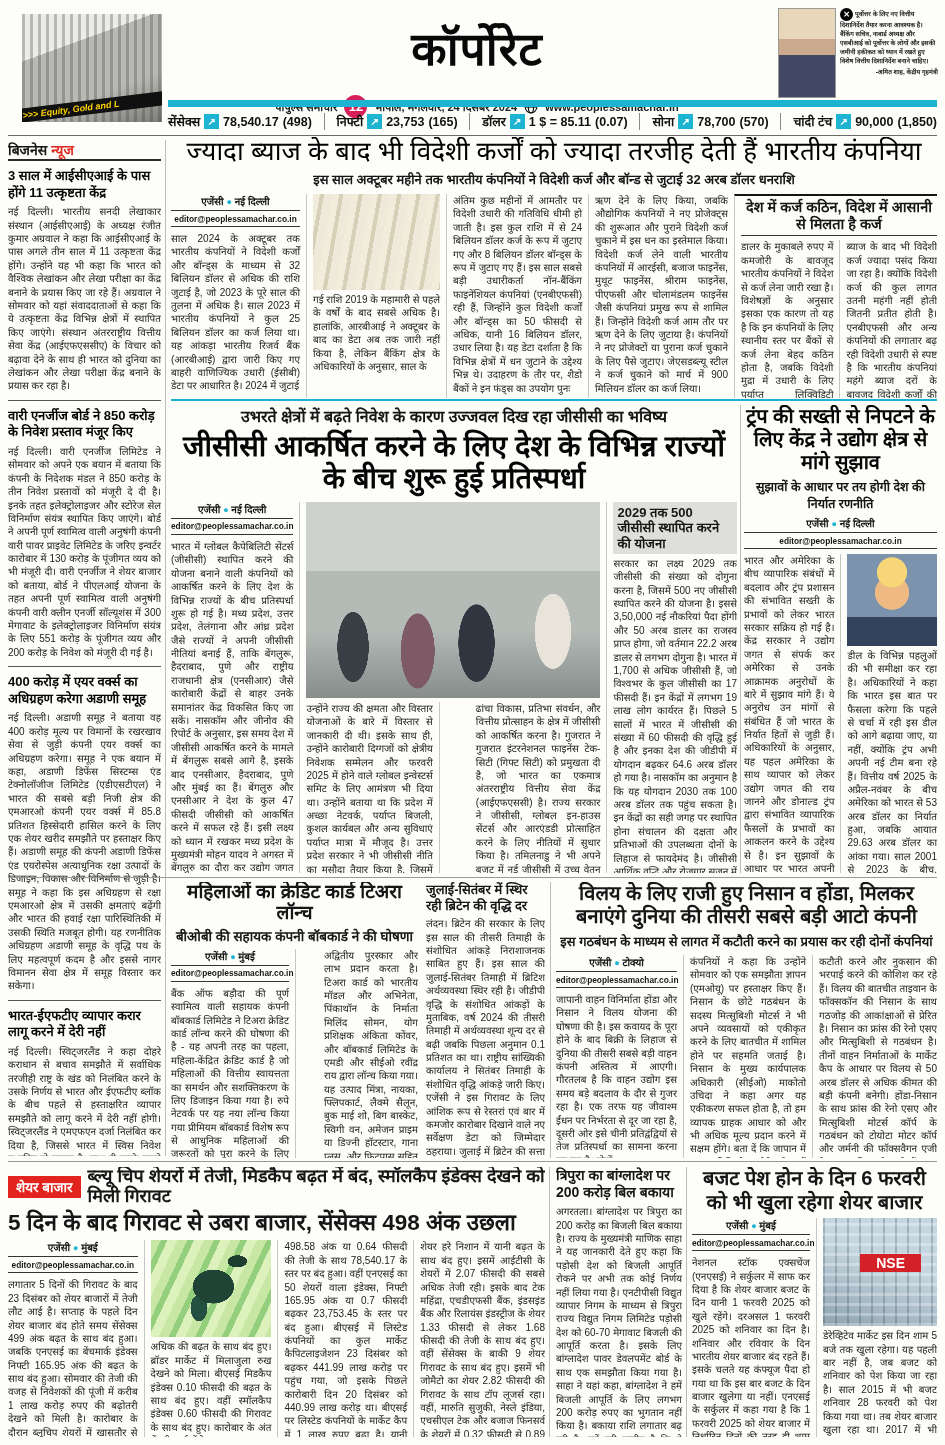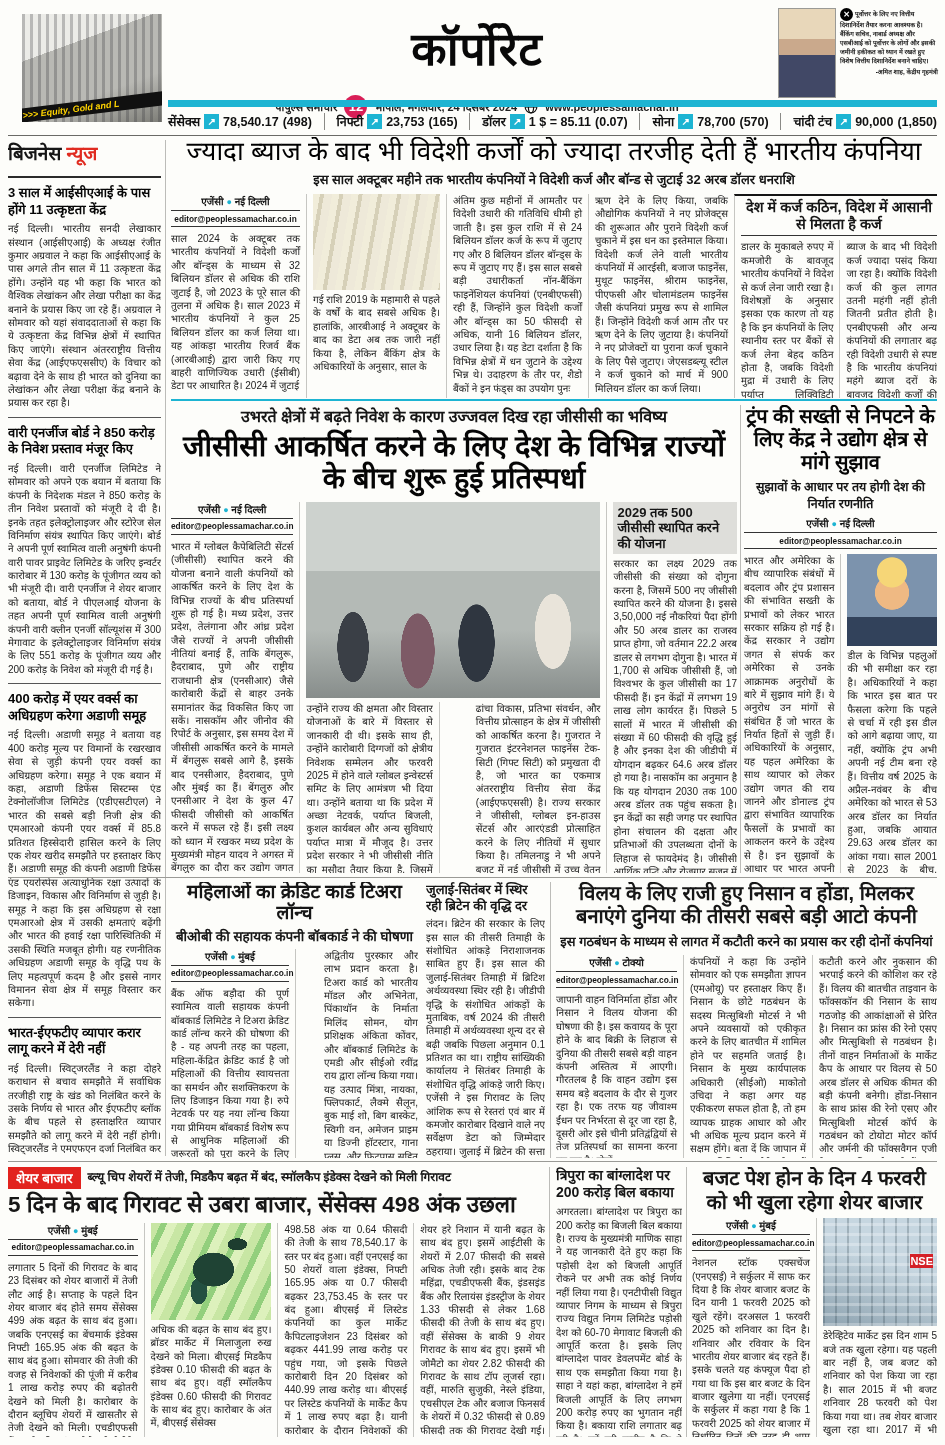--- a/index.html
+++ b/index.html
@@ -36,21 +36,21 @@
   .mktstrip{left:168px;top:110px;width:769px;height:23px;display:flex;align-items:center;
     justify-content:space-between;}
   .mkt{display:flex;align-items:center;gap:4px;font-size:12.5px;font-weight:bold;color:#111;}
   .mkt+.mkt{border-left:1px solid #8a8a86;padding-left:12px;}
   .uparrow{background:#1db4d2;color:#fff;width:15px;height:15px;display:inline-flex;
     align-items:center;justify-content:center;font-size:10px;font-weight:bold;}
   .mchg{font-weight:bold;}
 
   
   .leftcol{left:8px;top:140px;width:153px;height:1016px;overflow:hidden;}
-  .sechead{font-size:19px;font-weight:900;border-bottom:2px solid #2a2a2a;padding-bottom:10px;}
+  .sechead{font-size:14px;font-weight:900;border-bottom:2px solid #2a2a2a;padding-bottom:0;}
   .sechead .red{color:#e02b20;}
   .la h3{font-size:13px;font-weight:800;line-height:1.28;margin:7px 0 4px;color:#060606;}
   .lasep{border:0;border-top:1px solid #55555า0;}
   hr.lasep{border:0;border-top:1px solid #555;margin:7px 0 0;}
 
   
   .byline{text-align:center;font-size:10px;font-weight:800;margin-bottom:2px;}
   .byline .dot{color:#1db4d2;font-size:9px;}
   .email{font-size:8.3px;font-weight:700;text-align:center;border-top:1px solid #333;
     border-bottom:1px solid #333;padding:2.5px 0;margin:0 0 5px;}
@@ -99,39 +99,39 @@
   .britain{left:426px;top:882px;width:119px;height:276px;overflow:hidden;}
   .britain h2{font-size:13px;font-weight:900;line-height:1.2;margin-bottom:4px;}
   .nissan{left:556px;top:882px;width:381px;height:276px;overflow:hidden;}
   .nissan h2{font-size:20px;font-weight:900;line-height:1.15;}
   .nissan .sub{font-size:13px;font-weight:800;margin:4px 0 5px;}
 
   
   .sharemkt{left:8px;top:1167px;width:537px;height:270px;overflow:hidden;}
   .smhead{display:flex;align-items:center;gap:7px;margin-bottom:4px;}
   .smlabel{background:#e2231e;color:#fff;font-size:13.5px;font-weight:900;padding:2px 8px;flex:0 0 auto;}
-  .smkicker{font-size:12px;font-weight:800;line-height:1.1;}
+  .smkicker{font-size:18px;font-weight:800;line-height:1.1;}
   .sharemkt h2{font-size:22.5px;font-weight:900;line-height:1.1;margin-bottom:5px;}
   .bull{height:97px;margin-bottom:3px;
     background:
       radial-gradient(ellipse 16px 10px at 72% 22%, #1d3d2f 0 60%, transparent 61%),
       radial-gradient(ellipse 34px 28px at 52% 48%, #1f4334 0 60%, transparent 61%),
       radial-gradient(ellipse 14px 22px at 40% 70%, #235041 0 60%, transparent 61%),
       repeating-linear-gradient(115deg,#c8e6a4 0 9px,#93cf7d 9px 15px,#ddf1bc 15px 24px);}
   .tripura{left:556px;top:1167px;width:126px;height:270px;overflow:hidden;}
   .tripura h2{font-size:14px;font-weight:900;line-height:1.22;margin-bottom:4px;}
   .budget{left:692px;top:1167px;width:245px;height:270px;overflow:hidden;}
   .budget h2{font-size:20px;font-weight:900;line-height:1.18;margin-bottom:4px;}
   .nsephoto{height:108px;margin-bottom:3px;position:relative;
     background:
       repeating-linear-gradient(0deg,rgba(255,255,255,.28) 0 3px,transparent 3px 10px),
       repeating-linear-gradient(90deg,rgba(40,60,70,.25) 0 2px,transparent 2px 12px),
       linear-gradient(200deg,#c6d6e0 0 40%,#8ea3b0 100%);}
-  .nsechip{position:absolute;right:4px;top:36px;background:#d42027;color:#fff;font-size:11px;
-    font-weight:bold;padding:1px 0;}
+  .nsechip{position:absolute;right:16px;top:36px;background:#d42027;color:#fff;font-size:14px;
+    font-weight:bold;padding:1px 16px;}
   .globe{display:inline-block;vertical-align:middle;}
 </style>
 </head>
 <body>
 
 <div class="page">
 
   <div class="abs bsephoto">
     <div class="ticker">&gt;&gt;&gt; Equity, Gold and L</div>
   </div>
@@ -392,21 +392,21 @@
   </section>
   <div class="vr" style="left:549px;top:1167px;height:270px;"></div>
 
   <section class="abs tripura">
     <h2>त्रिपुरा का बांग्लादेश पर 200 करोड़ बिल बकाया</h2>
     <p class="bodytxt">अगरतला। बांग्लादेश पर त्रिपुरा का 200 करोड़ का बिजली बिल बकाया है। राज्य के मुख्यमंत्री माणिक साहा ने यह जानकारी देते हुए कहा कि पड़ोसी देश को बिजली आपूर्ति रोकने पर अभी तक कोई निर्णय नहीं लिया गया है। एनटीपीसी विद्युत व्यापार निगम के माध्यम से त्रिपुरा राज्य विद्युत निगम लिमिटेड पड़ोसी देश को 60-70 मेगावाट बिजली की आपूर्ति करता है। इसके लिए बांग्लादेश पावर डेवलपमेंट बोर्ड के साथ एक समझौता किया गया है। साहा ने यहां कहा, बांग्लादेश ने हमें बिजली आपूर्ति के लिए लगभग 200 करोड़ रुपए का भुगतान नहीं किया है। बकाया राशि लगातार बढ़ रही है। हमें पूरी उम्मीद है कि वे अपना बकाया चुका देंगे।</p>
   </section>
   <div class="vr" style="left:686px;top:1167px;height:270px;"></div>
 
   <section class="abs budget">
-    <h2 class="c">बजट पेश होन के दिन 4 फरवरी को भी खुला रहेगा शेयर बाजार</h2>
+    <h2 class="c">बजट पेश होन के दिन 6 फरवरी को भी खुला रहेगा शेयर बाजार</h2>
     <div class="cols">
       <div style="width:118px;">
         <div class="byline">
           <span>एजेंसी</span>
           <span class="dot">●</span>
           <span>मुंबई</span>
         </div>
         <div class="email">editor@peoplessamachar.co.in</div>
         <p class="bodytxt">नेशनल स्टॉक एक्सचेंज (एनएसई) ने सर्कुलर में साफ कर दिया है कि शेयर बाजार बजट के दिन यानी 1 फरवरी 2025 को खुले रहेंगे। दरअसल 1 फरवरी 2025 को शनिवार का दिन है। शनिवार और रविवार के दिन भारतीय शेयर बाजार बंद रहते हैं। इसके चलते यह कंफ्यूज पैदा हो गया था कि इस बार बजट के दिन बाजार खुलेगा या नहीं। एनएसई के सर्कुलर में कहा गया है कि 1 फरवरी 2025 को शेयर बाजार में निर्धारित दिनों की तरह ही शाम 3.30 बजे तक कारोबार होगा। हालांकि कमोडिटी</p>
       </div>

